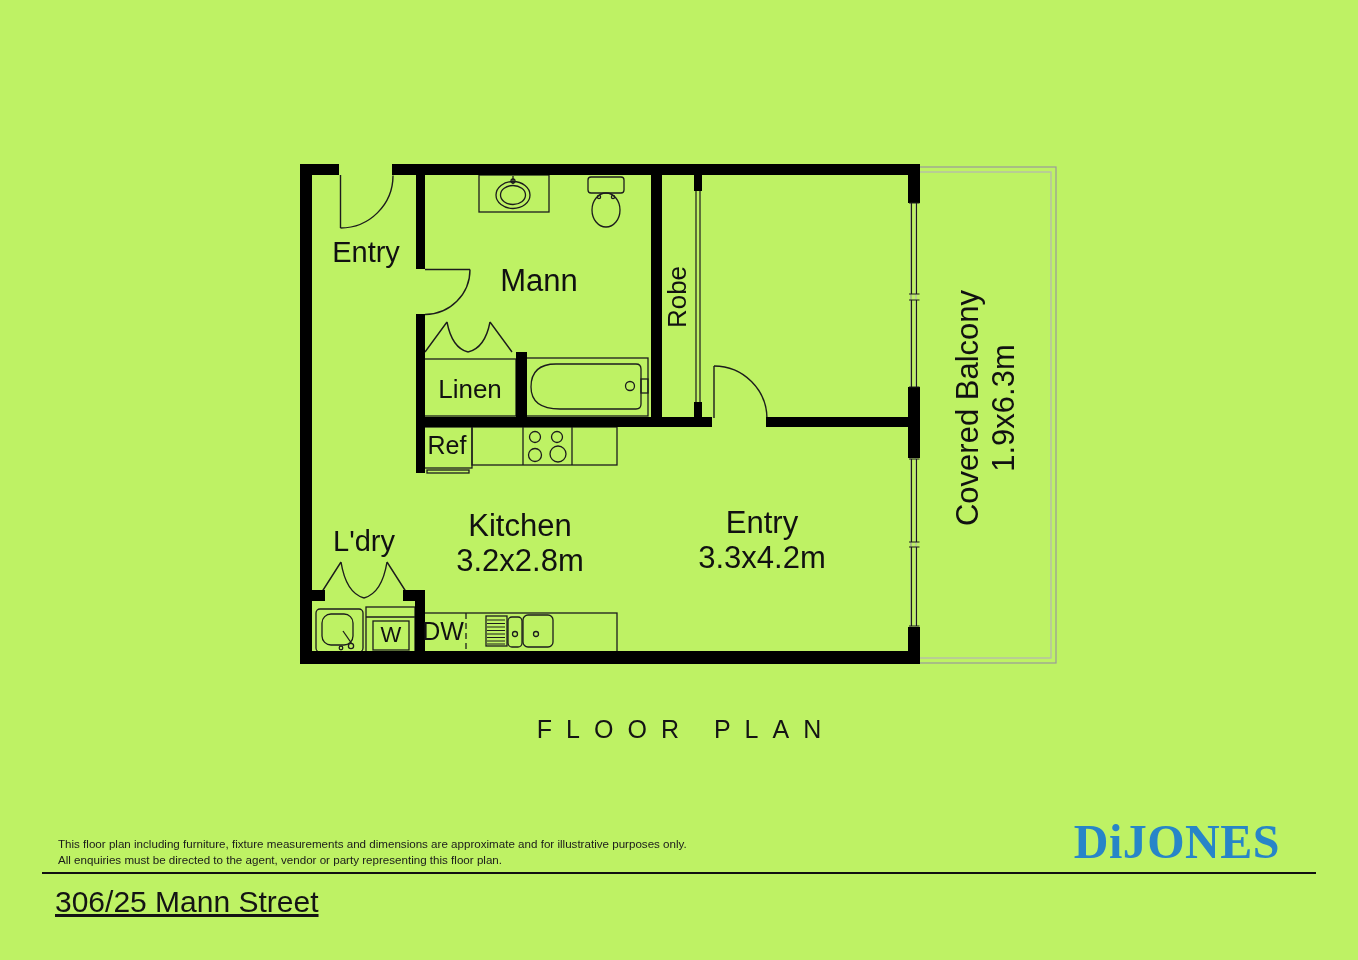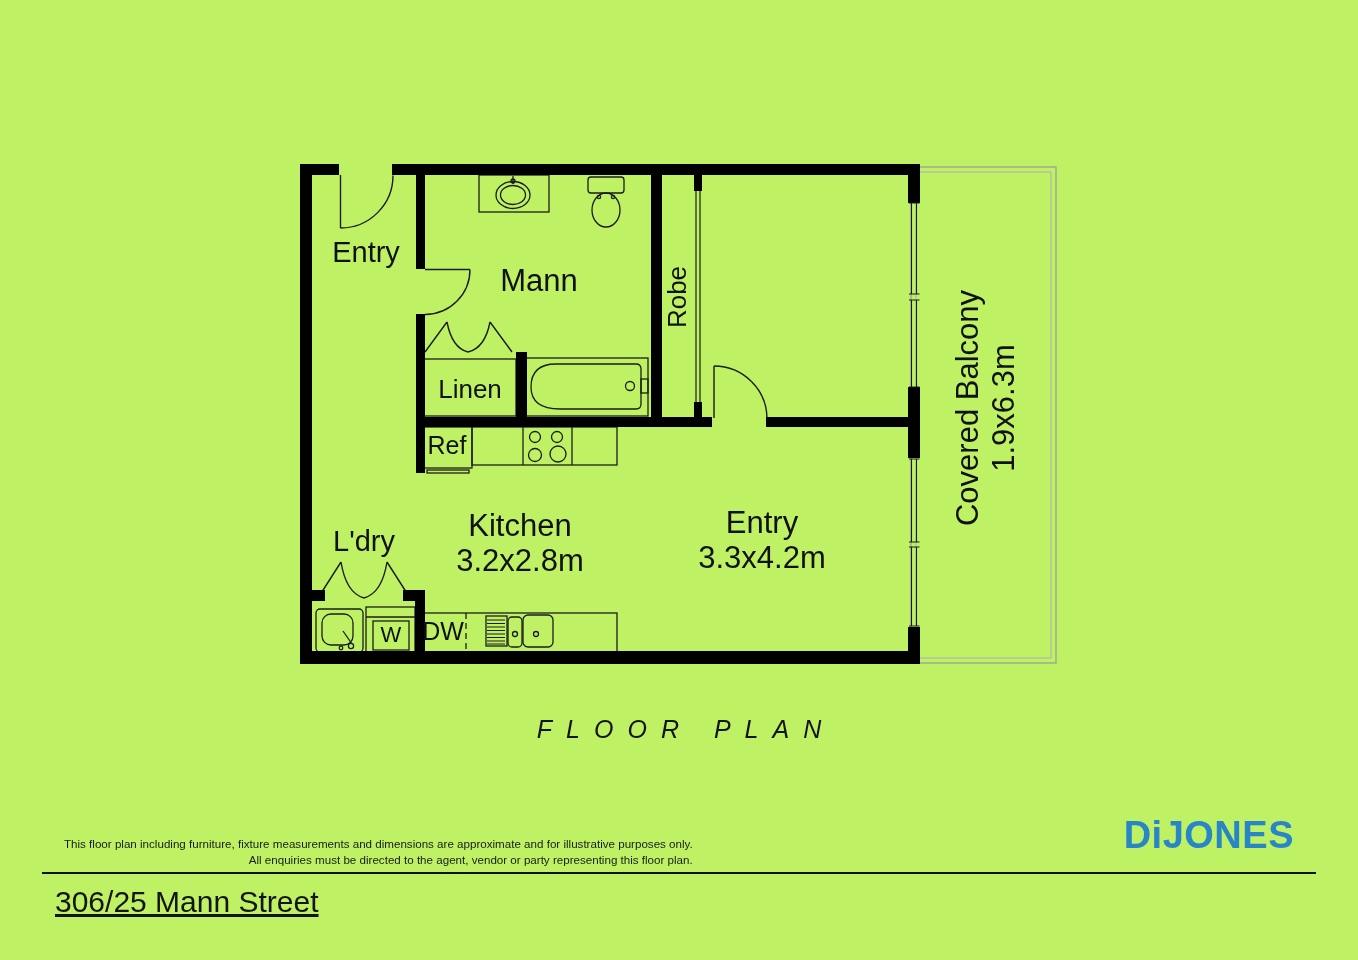--- a/index.html
+++ b/index.html
@@ -2,25 +2,25 @@
 <html><head>
 <meta charset="utf-8">
 <style>
   html,body{margin:0;padding:0;background:#fff;}
   body{width:1358px;height:960px;position:relative;font-family:"Liberation Sans",sans-serif;}
   .canvas{position:absolute;inset:0;width:1358px;height:960px;background:#bef264;overflow:hidden;}
   svg.plan{position:absolute;left:0;top:0;}
   .lbl{position:absolute;transform:translate(-50%,-50%);color:#111;white-space:nowrap;line-height:1.1;}
   .lbl.rot{transform:translate(-50%,-50%) rotate(-90deg);}
   .lbl.center{text-align:center;}
-  .title{position:absolute;transform:translate(-50%,-50%);font-size:25px;letter-spacing:14px;color:#141414;white-space:nowrap;font-style:italic;}
-  .disclaimer{position:absolute;left:64px;top:836px;font-size:11.6px;line-height:15.5px;color:#1a1a1a;text-align:right;}
+  .title{position:absolute;transform:translate(-50%,-50%);font-size:25px;letter-spacing:14px;color:#141414;white-space:nowrap;}
+  .disclaimer{position:absolute;left:58px;top:836px;font-size:11.6px;line-height:15.5px;color:#1a1a1a;}
   .rule{position:absolute;left:42px;top:872px;width:1274px;height:2px;background:#111;}
   .address{position:absolute;left:55px;top:885px;font-size:30px;color:#141414;text-decoration:underline;}
-  .logo{position:absolute;right:64px;top:814px;font-size:38px;font-weight:700;letter-spacing:0.5px;}
+  .logo{position:absolute;right:78px;top:814px;font-size:48px;font-weight:700;letter-spacing:0.5px;font-family:Liberation Serif, serif;}
 </style>
 </head>
 <body>
 
 <div class="canvas">
 
   <svg class="plan" width="1358" height="960" viewBox="0 0 1358 960">
 
     <g fill="none" stroke="#9a9a9a" stroke-width="1.2">
       <rect x="911" y="167" width="145" height="496"></rect>

